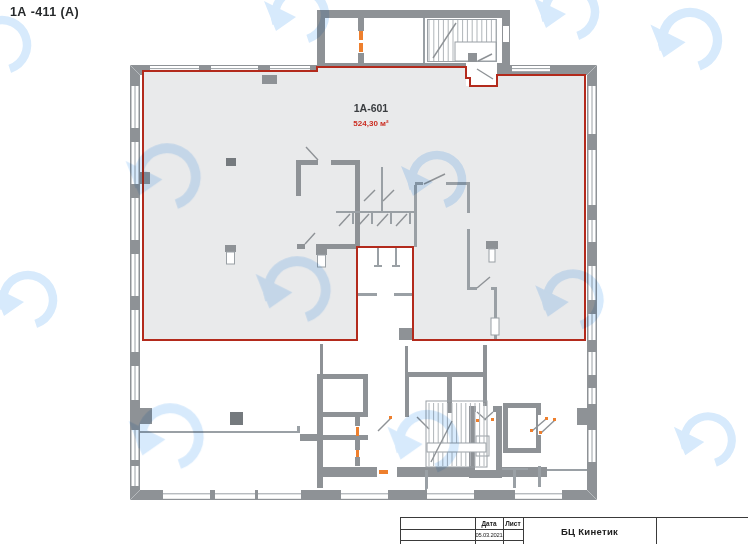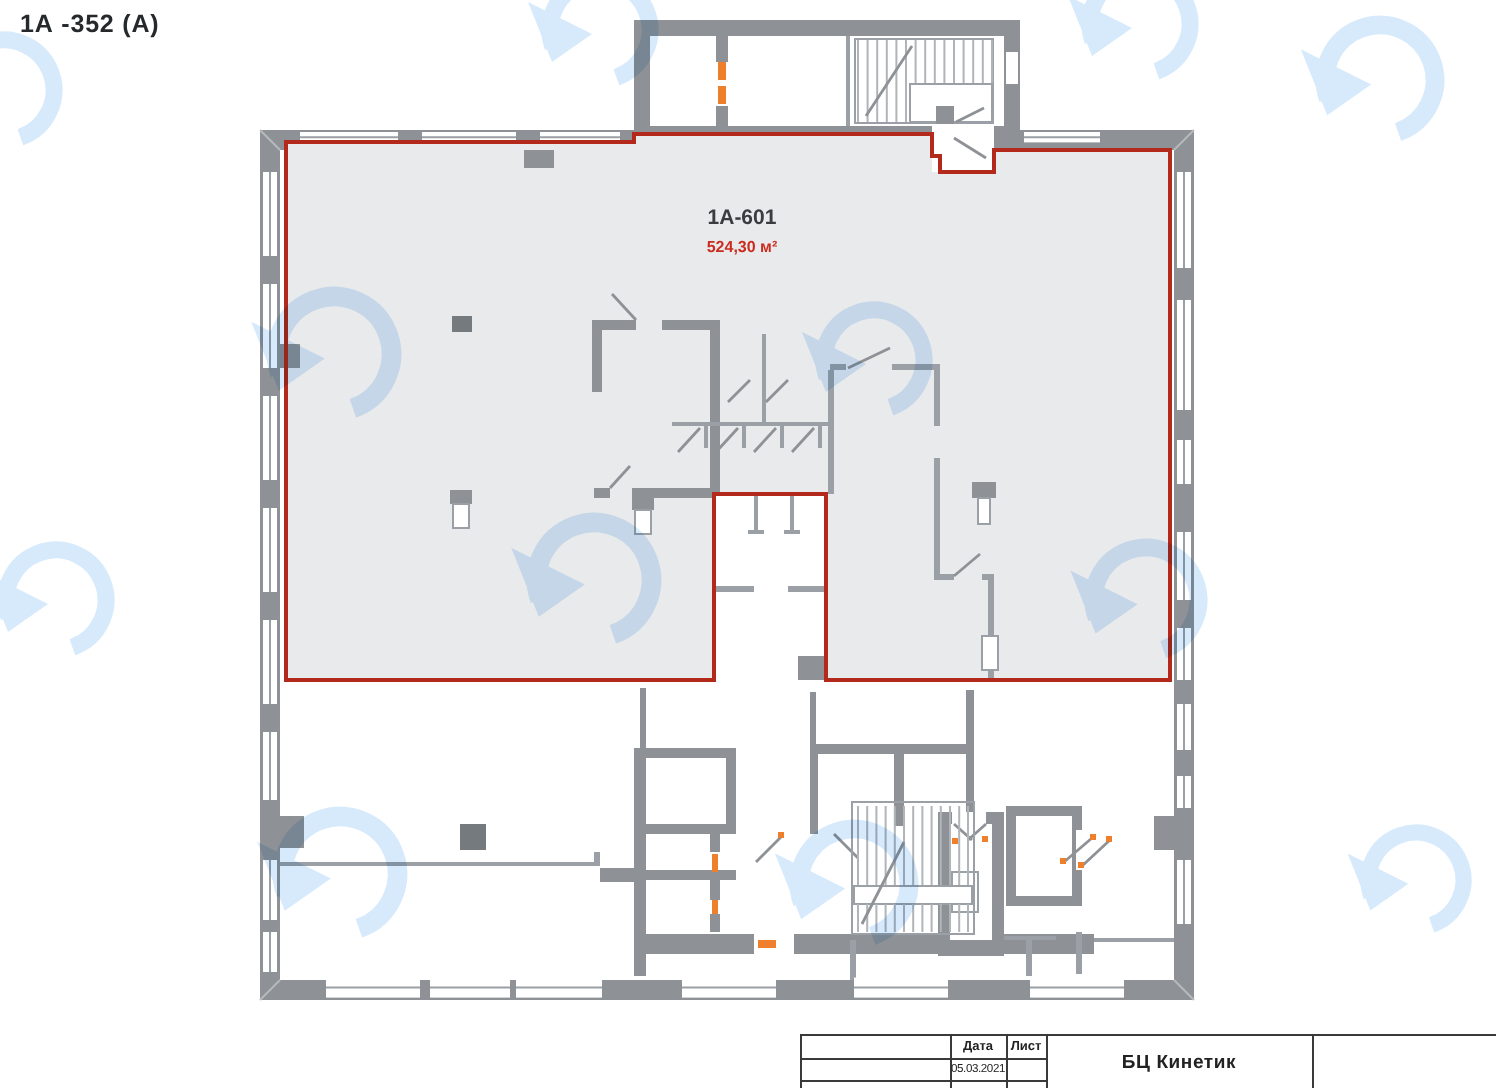--- a/index.html
+++ b/index.html
@@ -258,21 +258,21 @@
     <use href="#wm" transform="translate(437,180)"></use>
     <use href="#wm" transform="translate(28,300)"></use>
     <use href="#wm" transform="translate(297,290) scale(1.15)"></use>
     <use href="#wm" transform="translate(573,300) scale(1.05)"></use>
     <use href="#wm" transform="translate(170,437) scale(1.15)"></use>
     <use href="#wm" transform="translate(427,442) scale(1.1)"></use>
     <use href="#wm" transform="translate(708,440) scale(0.95)"></use>
   </g>
 </svg>
 
-<div class="hdr">1А -352  (А)</div>
+<div class="hdr">1А -411  (А)</div>
 
 <div class="tb">
   <div class="v" style="left:74px"></div>
   <div class="v" style="left:102px"></div>
   <div class="v" style="left:122px"></div>
   <div class="v" style="left:255px"></div>
   <div class="h" style="top:11px;width:122px"></div>
   <div class="h" style="top:22px;width:122px"></div>
   <div class="cell lbl-s" style="left:74px;top:0;width:28px;height:11px">Дата</div>
   <div class="cell lbl-s" style="left:102px;top:0;width:20px;height:11px">Лист</div>

